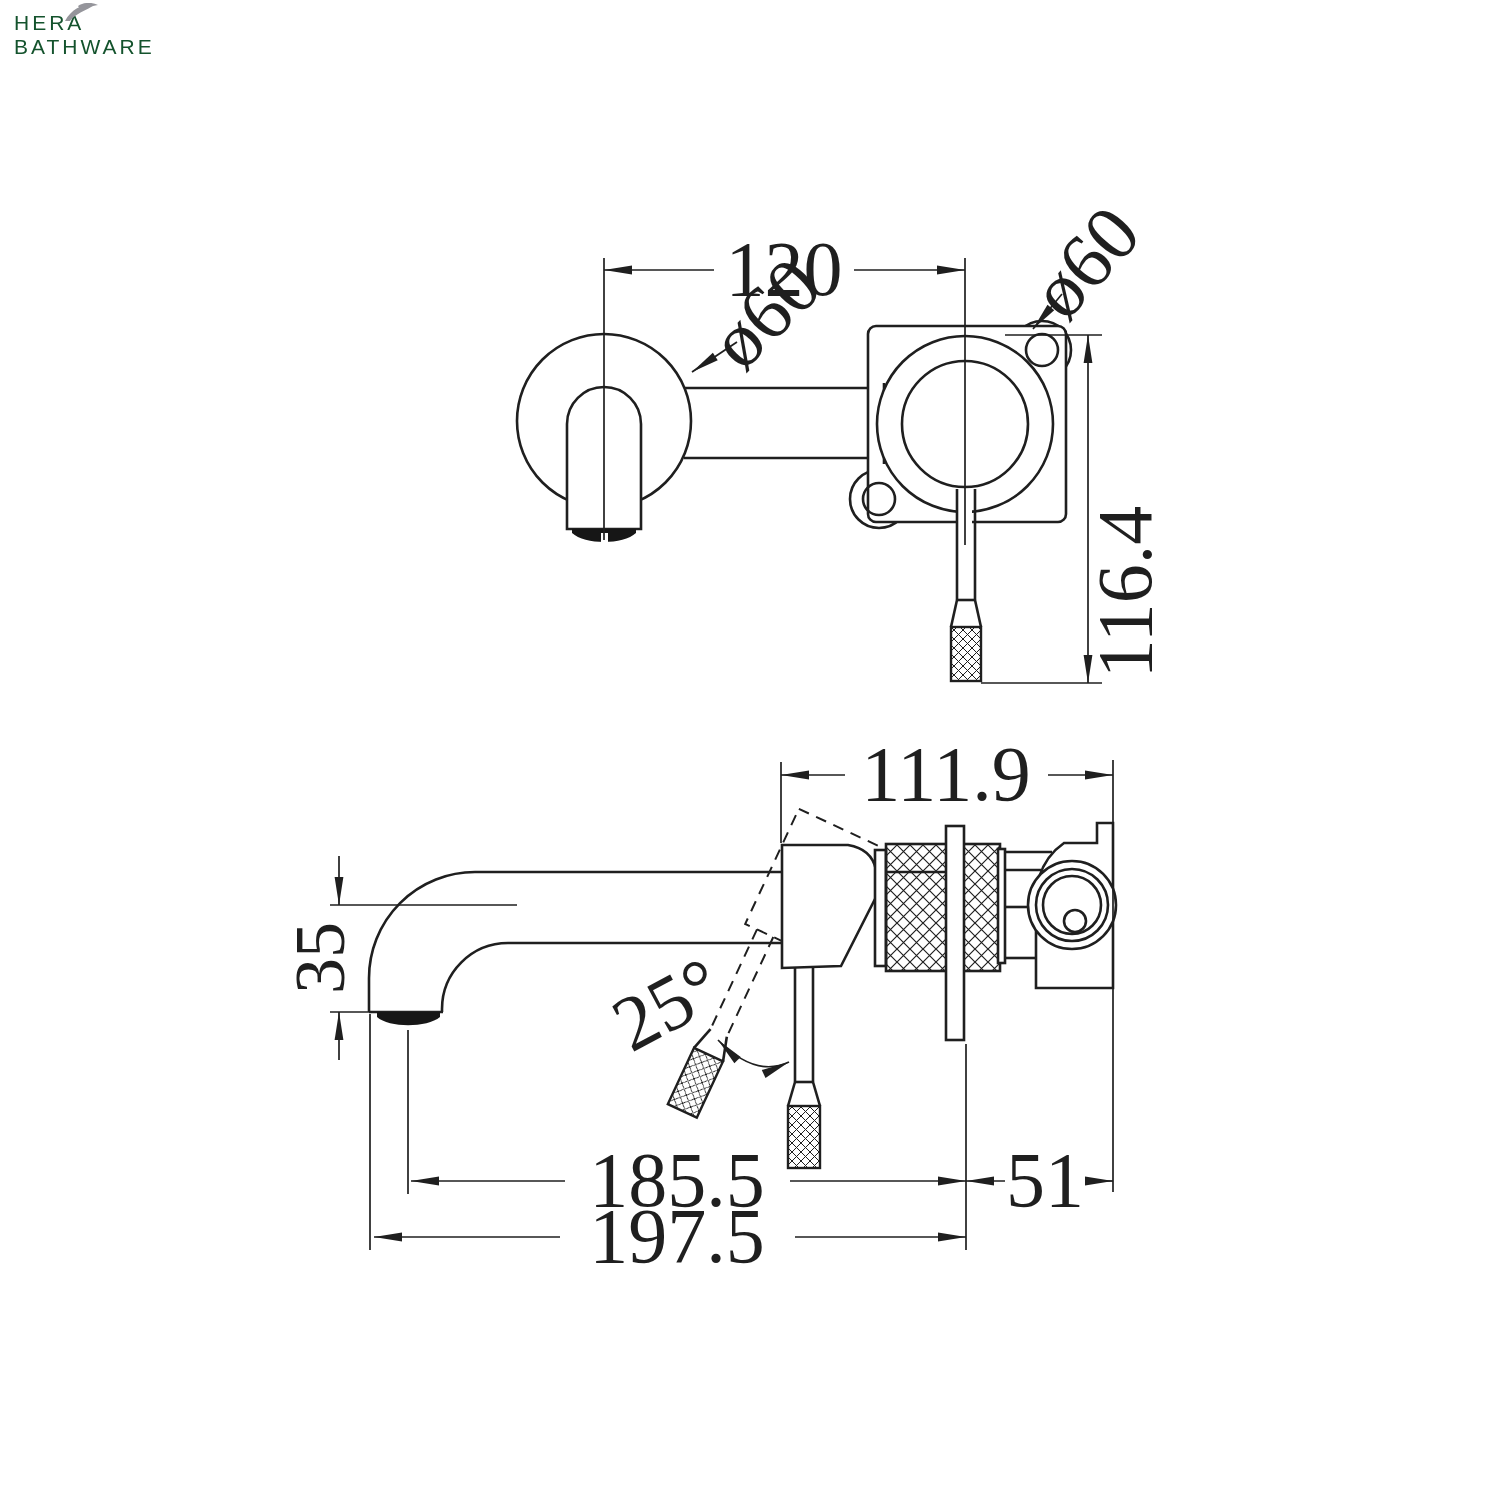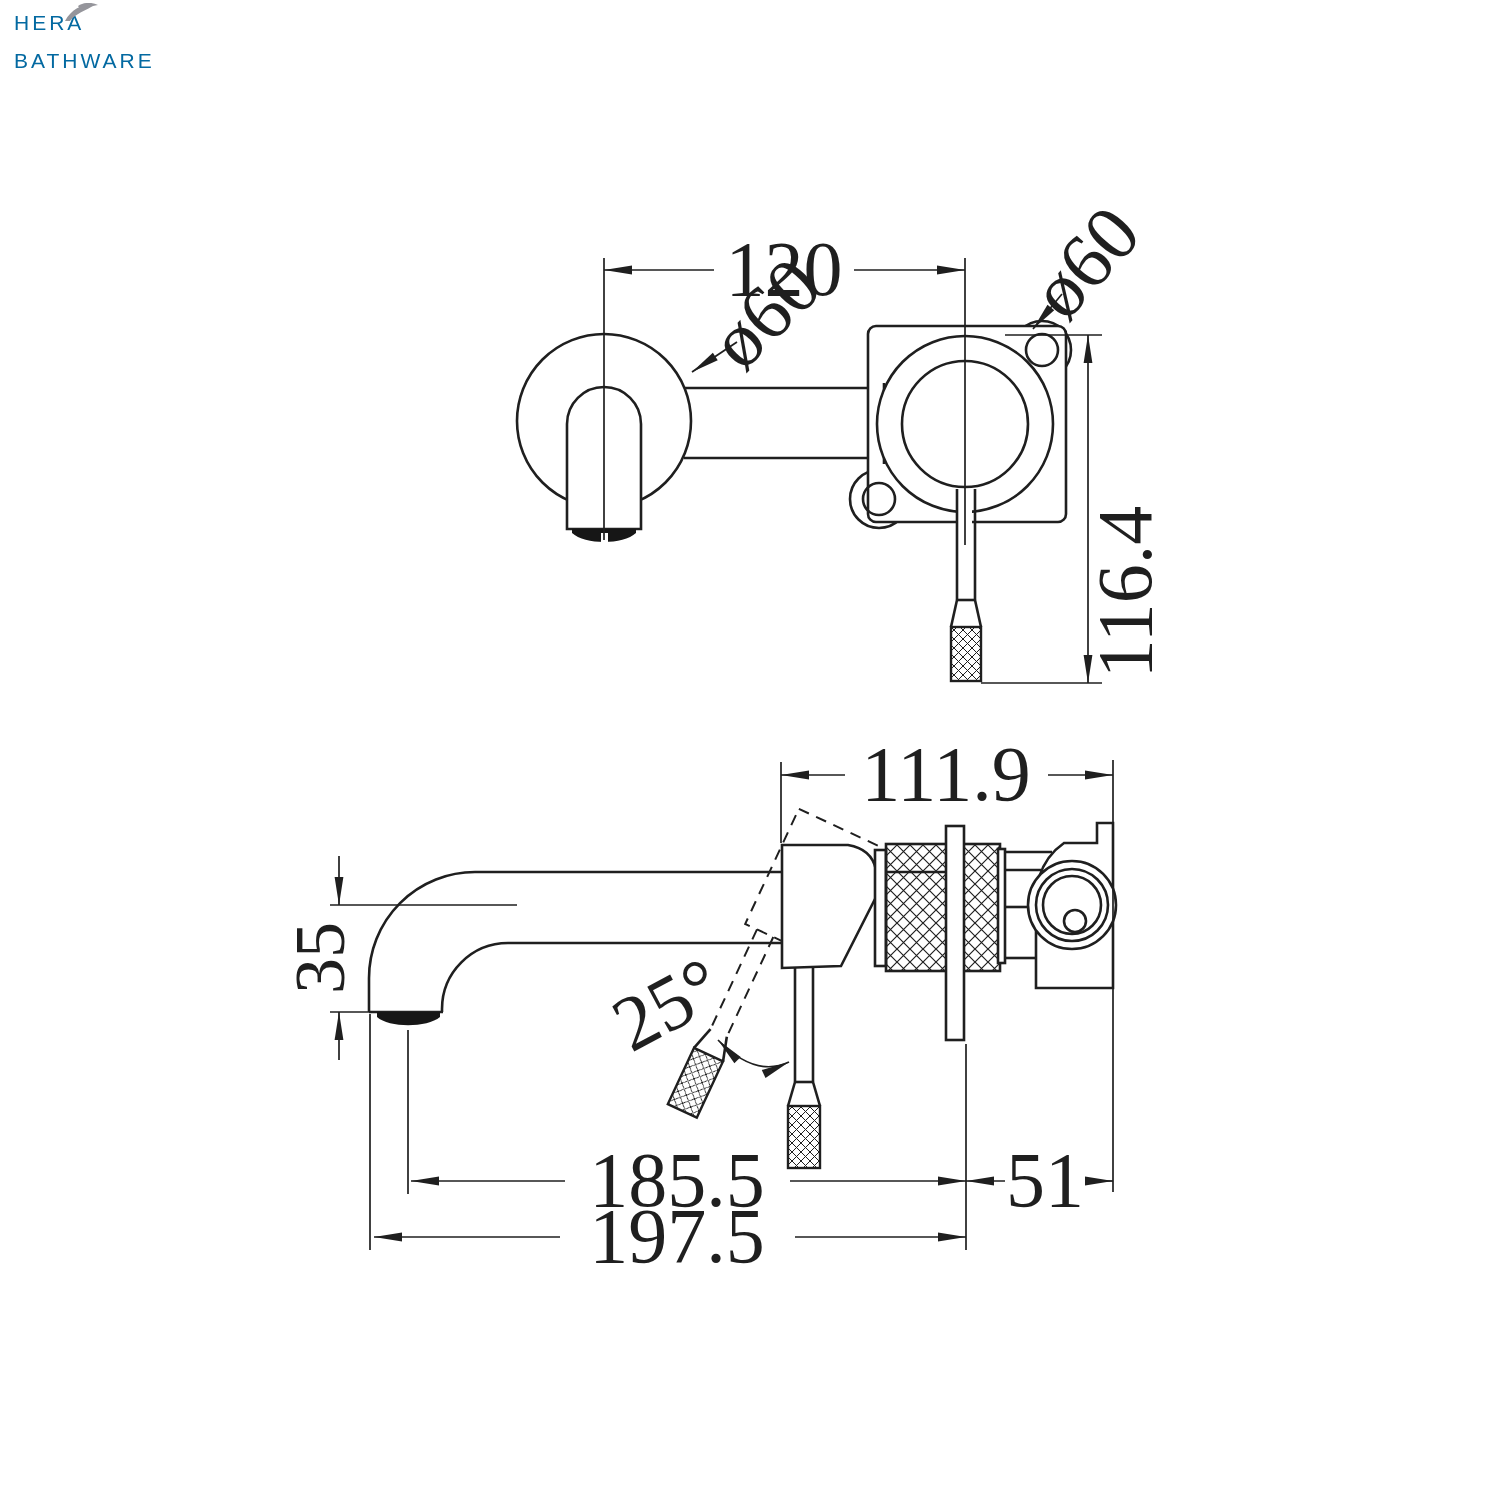--- a/index.html
+++ b/index.html
@@ -1,22 +1,22 @@
 <!DOCTYPE html>
 <html><head>
 <meta charset="utf-8">
 <style>
   html,body{margin:0;padding:0;}
   body{
     width:1500px;height:1500px;background:#ffffff;position:relative;
     font-family:"Liberation Sans", sans-serif;overflow:hidden;
   }
-  .logo{position:absolute;left:14px;top:12px;color:#0369a1;line-height:1;}
+  .logo{position:absolute;left:14px;top:12px;color:#14532d;line-height:1;}
   .logo .l1{font-size:21px;letter-spacing:3px;}
-  .logo .l2{font-size:21px;letter-spacing:3px;margin-top:17px;}
+  .logo .l2{font-size:21px;letter-spacing:3px;margin-top:3px;}
   .logo .swoosh{position:absolute;left:48px;top:-9px;}
   svg text{
     font-family:"Liberation Serif", serif;
     fill:#1f1f1f;
   }
   .dimtxt{font-size:78px;}
   .dimtxt-s{font-size:72px;}
   .ln{stroke:#1f1f1f;stroke-width:2.6;fill:none;}
   .lnf{stroke:#1f1f1f;stroke-width:2.6;fill:#ffffff;}
   .thin{stroke:#1f1f1f;stroke-width:1.7;fill:none;}

